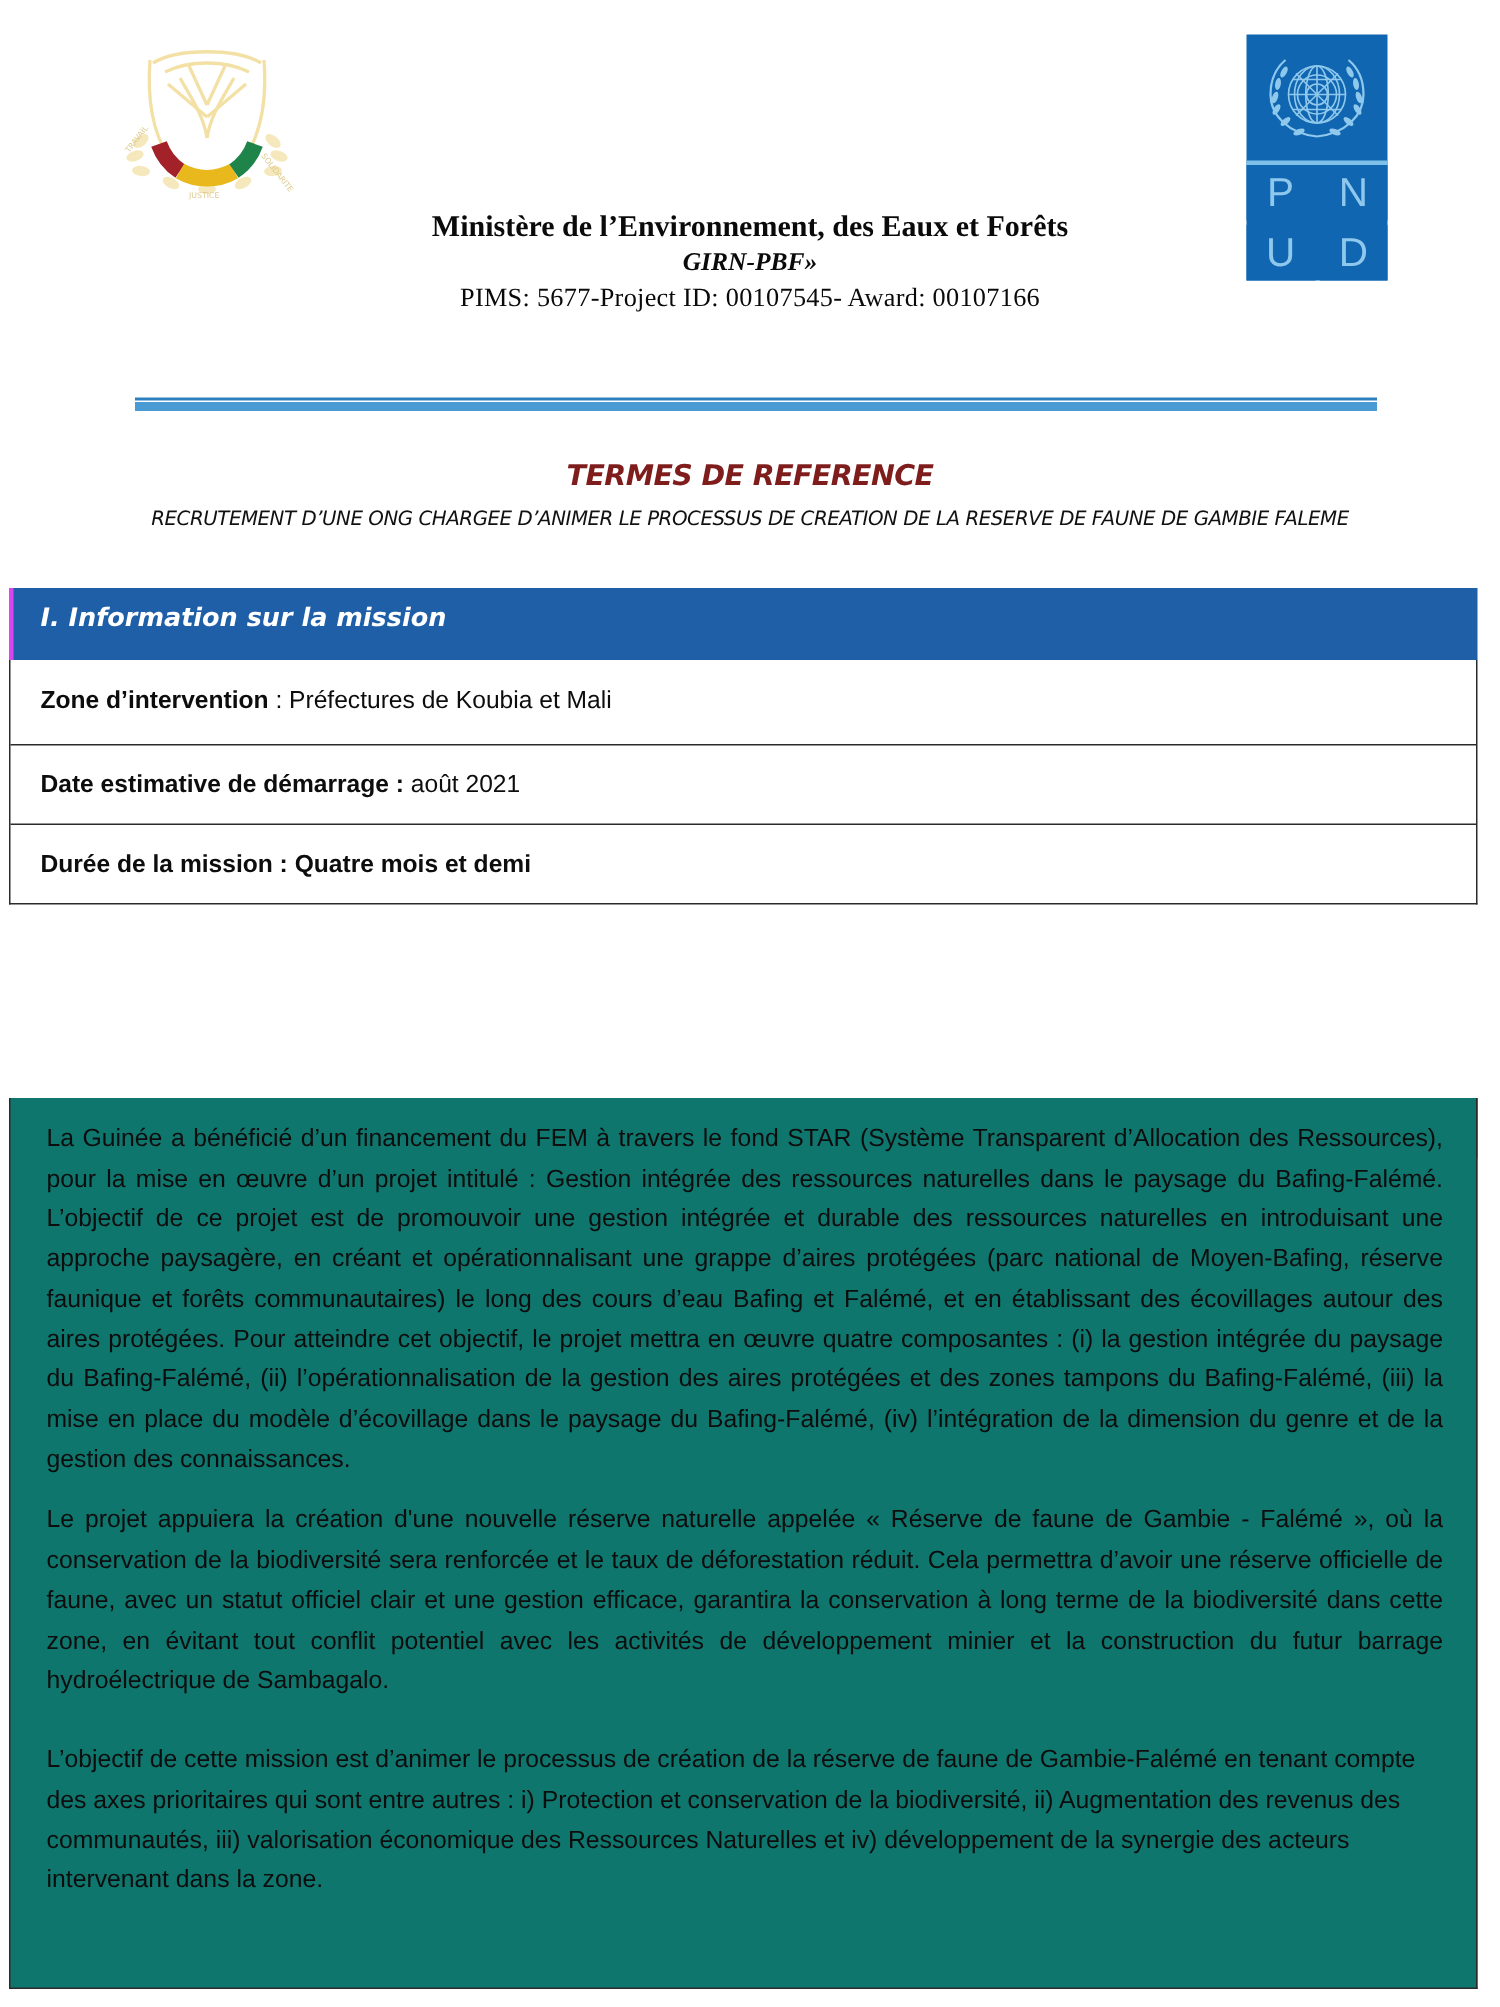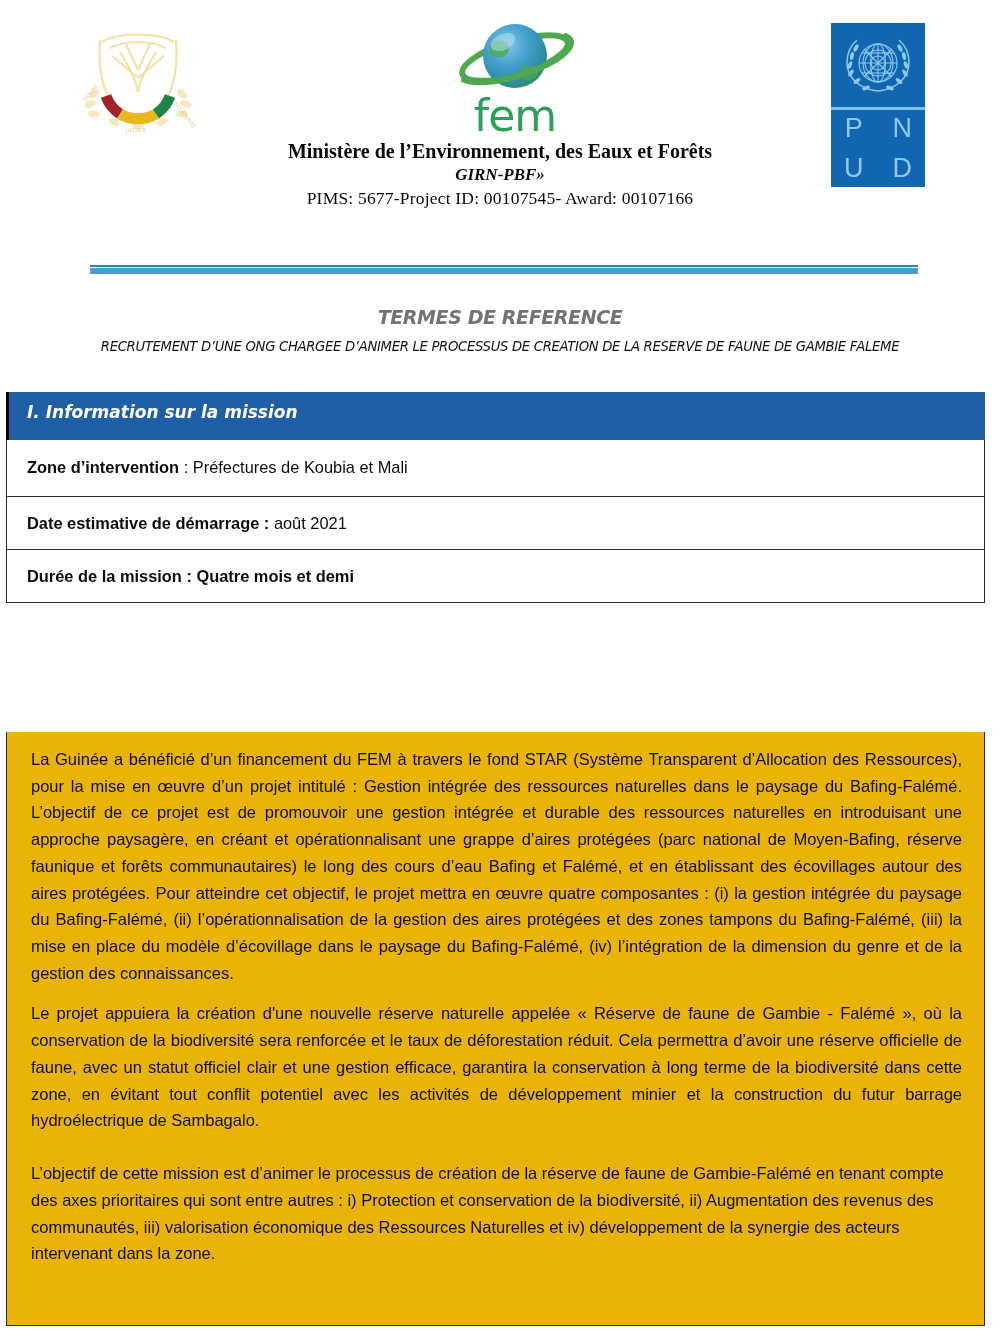--- a/index.html
+++ b/index.html
@@ -156,21 +156,21 @@
     top: 306px;
     width: 1000px;
     text-align: center;
     font-family: "DejaVu Sans", sans-serif;
   }
   .tdr-title {
     font-size: 19px;
     font-weight: bold;
     font-style: italic;
     letter-spacing: -0.4px;
-    color: #737373;
+    color: #7f1d1d;
   }
   .tdr-sub {
     margin: 9px auto 0;
     width: 840px;
     font-size: 13.2px;
     font-style: italic;
     line-height: 1.55;
     letter-spacing: -0.3px;
     color: #111;
     font-variant: small-caps;
@@ -180,21 +180,21 @@
   
   .section-bar {
     position: absolute;
     left: 6px;
     width: 979px;
     background: #1F5FA8;
     color: #ffffff;
     box-sizing: border-box;
     padding: 10px 0 10px 18px;
     font-family: "DejaVu Sans", sans-serif;
-    border-left: 3px solid #000000;
+    border-left: 3px solid #d946ef;
   }
   .section-bar .bar-label {
     font-size: 17px;
     font-weight: bold;
   }
   .bar-1 { top: 392px; height: 48px; }
   .bar-1 .bar-label { font-style: italic; }
   .bar-2 { top: 732px; height: 40px; padding-top: 7px; font-family: Liberation Serif, serif; }
 
   
@@ -234,21 +234,21 @@
   .body-box {
     position: absolute;
     left: 6px;
     top: 732px;
     width: 979px;
     height: 594px;
     border: 1.4px solid #2b2b2b;
     border-top: none;
     box-sizing: border-box;
     padding: 14px 22px 10px 24px;
-    background: #eab308;
+    background: #0f766e;
   }
   .body-p {
     font-family: "Liberation Sans", sans-serif;
     font-size: 16.5px;
     line-height: 1.62;
     color: #0d0d0d;
     text-align: justify;
     margin: 0 0 14px 0;
   }
   .body-p.last {
@@ -299,44 +299,20 @@
       </g>
 
       <g fill="#D9C37E" font-family="DejaVu Sans, sans-serif" font-size="5.2" opacity="0.85">
         <text x="18" y="80" transform="rotate(-52 18 80)">TRAVAIL</text>
         <text x="58" y="110">JUSTICE</text>
         <text x="106" y="82" transform="rotate(52 106 82)">SOLIDARITE</text>
       </g>
     </svg>
   </div>
 
-  <div class="fem-logo">
-    <svg viewBox="0 0 160 82" width="160" height="82" aria-hidden="true">
-      <defs>
-        <radialGradient id="globeGrad" cx="38%" cy="32%" r="78%">
-          <stop offset="0%" stop-color="#7FC9E8"></stop>
-          <stop offset="42%" stop-color="#45A0CE"></stop>
-          <stop offset="72%" stop-color="#2F8FA8"></stop>
-          <stop offset="100%" stop-color="#2D8B52"></stop>
-        </radialGradient>
-      </defs>
-
-      <ellipse cx="80" cy="42" rx="55" ry="17" fill="none" stroke="#4FA84E" stroke-width="6" transform="rotate(-17 80 42)"></ellipse>
-
-      <circle cx="80" cy="40" r="32" fill="url(#globeGrad)"></circle>
-
-      <path d="M56 26 C66 22 76 26 74 34 C72 42 60 44 54 38 Z" fill="#4FA84E" opacity="0.75"></path>
-      <path d="M86 50 C96 46 106 52 102 60 C96 68 84 64 84 56 Z" fill="#4FA84E" opacity="0.6"></path>
-
-      <ellipse cx="68" cy="26" rx="13" ry="8" fill="#BFE4F5" opacity="0.5" transform="rotate(-25 68 26)"></ellipse>
-
-      <path d="M25 48 A 55 17 0 0 0 135 36" fill="none" stroke="#4FA84E" stroke-width="6" transform="rotate(-17 80 42)" stroke-linecap="round"></path>
-    </svg>
-    <div class="fem-word">fem</div>
-  </div>
 
   <div class="pnud-logo">
     <div class="pnud-emblem">
       <svg viewBox="0 0 94 84" width="94" height="84" aria-hidden="true">
         <g stroke="#8FC8ED" stroke-width="1.1" fill="none">
           <circle cx="47" cy="40" r="19"></circle>
           <circle cx="47" cy="40" r="13"></circle>
           <circle cx="47" cy="40" r="7"></circle>
           <ellipse cx="47" cy="40" rx="7.5" ry="19"></ellipse>
           <ellipse cx="47" cy="40" rx="15" ry="19"></ellipse>

